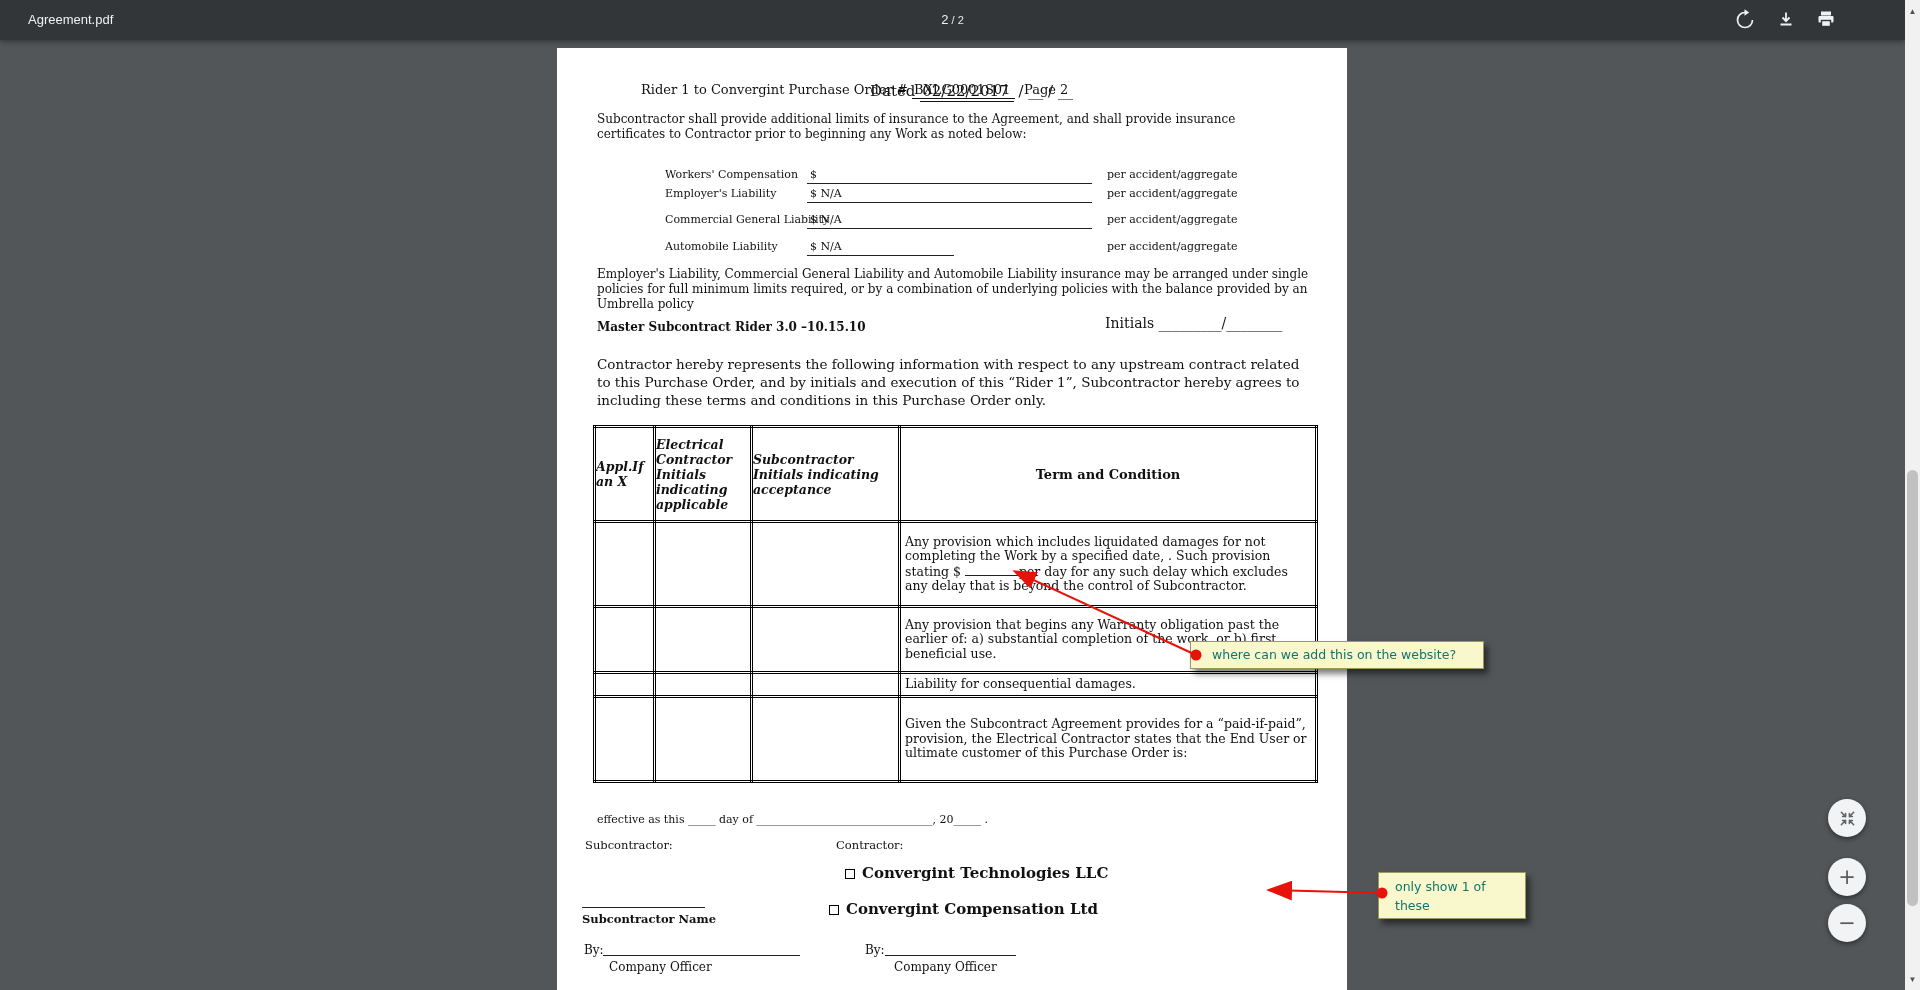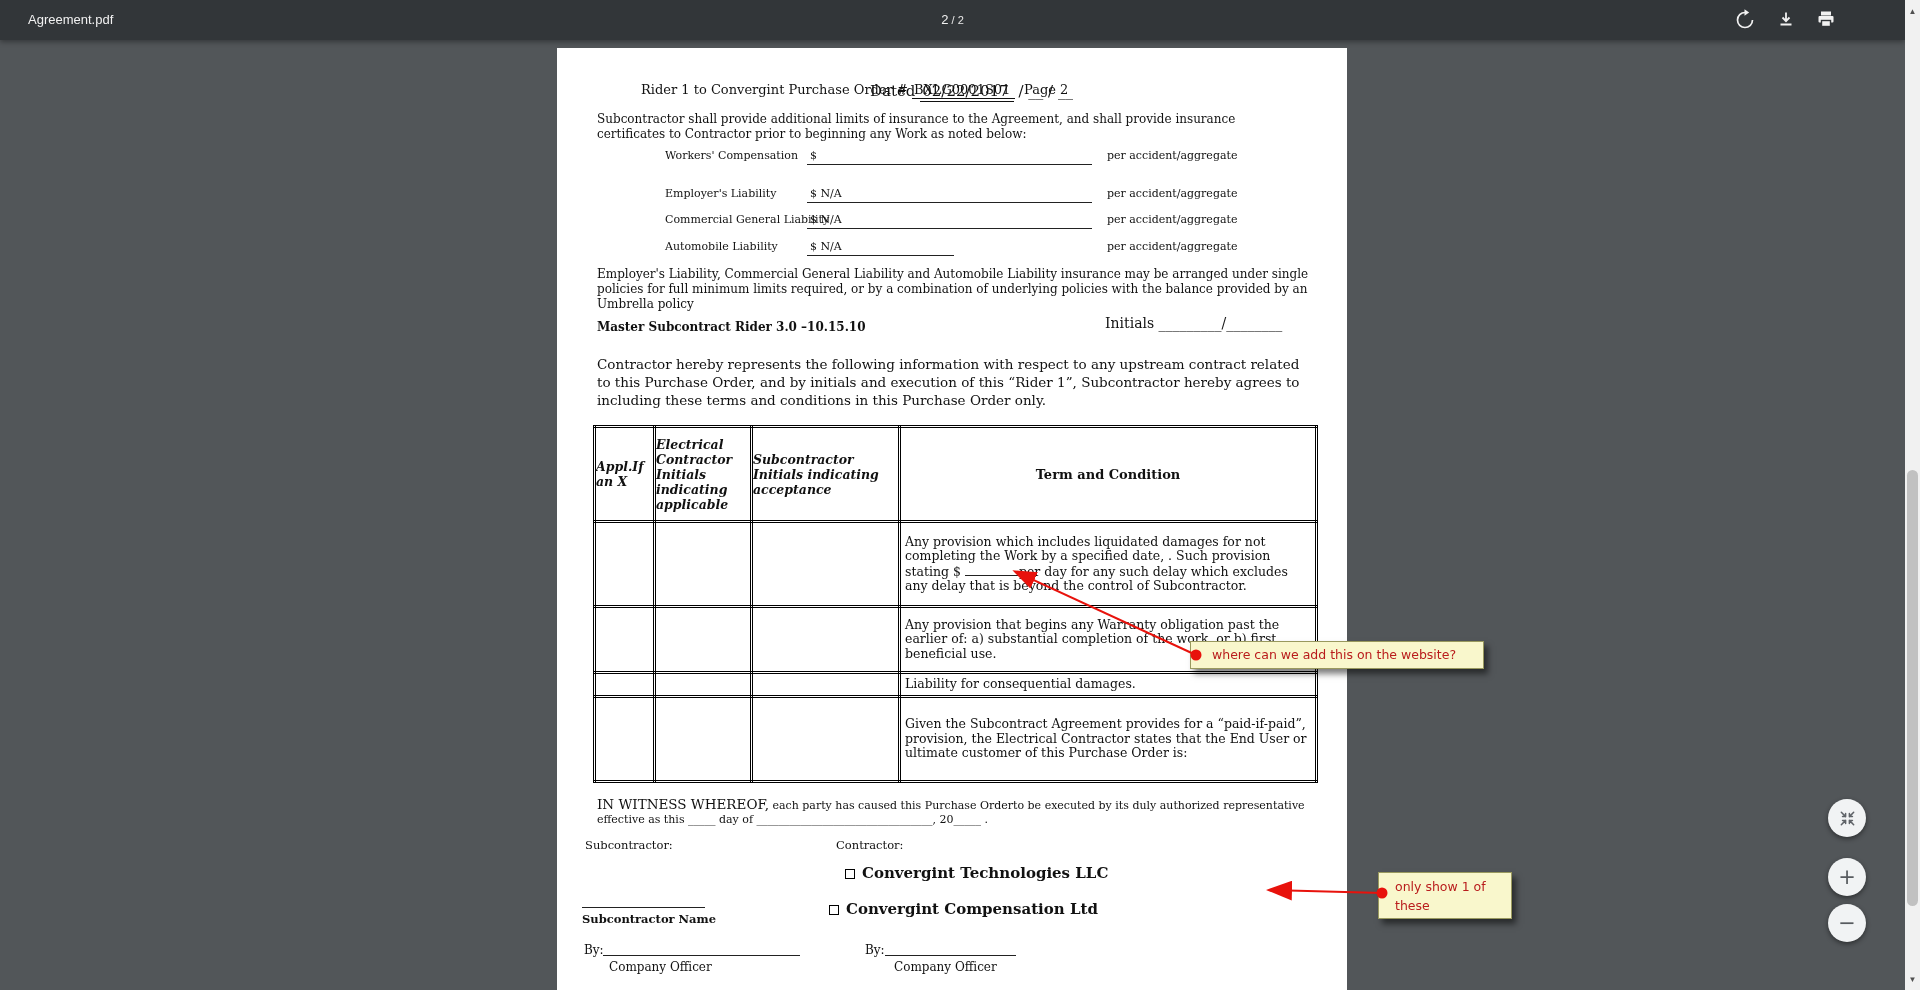--- a/index.html
+++ b/index.html
@@ -51,24 +51,24 @@
   td.hdr-term { font-weight:bold; font-style:normal; font-size:13px; text-align:center; }
   td.term { font-size:12.5px; line-height:14.5px; vertical-align:top; padding:1px 3px 1px 4px;
             font-style:normal; text-align:left; }
 
   .bolditalic { font-weight:bold; }
   .cb { display:inline-block; width:10px; height:10px; border:1px solid #000; margin-right:7px;
         vertical-align:-1px; }
 
   
   .note { position:absolute; background:#f9f7cc; border:1px solid #99995e;
-          box-shadow:4px 5px 6px rgba(0,0,0,.5); z-index:6; color:#b91c1c;
+          box-shadow:4px 5px 6px rgba(0,0,0,.5); z-index:6; color:#0f766e;
           font-family:"DejaVu Sans",sans-serif; font-size:12.5px; cursor:pointer; }
   .note1 { left:1190px; top:641px; width:294px; height:28px; line-height:26px; padding-left:21px; }
-  .note2 { left:1378px; top:872px; width:134px; height:47px; line-height:19px; padding:4px 4px 4px 16px; }
+  .note2 { left:1378px; top:872px; width:148px; height:47px; line-height:19px; padding:4px 4px 4px 16px; }
 
   .overlay { position:absolute; left:0; top:0; z-index:7; pointer-events:none; }
 </style>
 </head>
 <body>
 
 <div class="toolbar">
   <div class="tb-title">Agreement.pdf</div>
   <div class="tb-pages">
     <span>2</span><span class="sep"> / </span><span class="sep">2</span>
@@ -119,21 +119,21 @@
   <div class="abs" style="left:36px; top:34px; font-size:13px;margin-left:48px;">
     <span>Rider 1 to Convergint Purchase Order # </span><span class="u">BXLG0001S01</span>
   </div>
   <div class="abs" style="left:313px; top:34px; font-size:15px;">
     <span>Dated </span><span class="u">02/22/2017</span><span> /  __ /  __</span>
   </div>
   <div class="abs" style="left:467px; top:34px; font-size:13px;">Page 2</div>
 
   <div class="abs small" style="left:40px; top:64px; width:700px; font-size:12px; line-height:15px;">Subcontractor shall provide additional limits of insurance to the Agreement, and shall provide insurance certificates to Contractor prior to beginning any Work as noted below:</div>
 
-  <div class="abs" style="left:0; top:101px; width:830px; height:22px;">
+  <div class="abs" style="left:0; top:120px; width:830px; height:22px;">
     <span class="ins-label">Workers' Compensation</span>
     <span class="ins-val">$</span>
     <div class="hline" style="left:250px; width:285px; top:15px;"></div>
     <span class="ins-suf">per accident/aggregate</span>
   </div>
   <div class="abs" style="left:0; top:139px; width:790px; height:22px;">
     <span class="ins-label">Employer's Liability</span>
     <span class="ins-val">$ N/A</span>
     <div class="hline" style="left:250px; width:285px; top:15px;"></div>
     <span class="ins-suf">per accident/aggregate</span>
@@ -195,23 +195,20 @@
     </tr>
     <tr style="height:85px;">
       <td></td>
       <td></td>
       <td></td>
       <td class="term">Given the Subcontract Agreement provides for a “paid-if-paid”, provision, the Electrical Contractor states that the End User or ultimate customer of this Purchase Order is:</td>
     </tr>
   </tbody>
     </table>
 
-  <div class="abs" style="left:40px; top:746px; width:720px;">
-    <span style="font-size:13.5px;">IN WITNESS WHEREOF,</span><span class="small"> each party has caused this Purchase Orderto be executed by its duly authorized representative</span>
-  </div>
   <div class="abs small" style="left:40px; top:765px;">effective as this _____ day of ________________________________, 20_____ .</div>
 
   <div class="abs small" style="left:28px; top:790px; font-size:11.5px;">Subcontractor:</div>
   <div class="abs small" style="left:279px; top:790px; font-size:11.5px;">Contractor:</div>
 
   <div class="abs" style="left:288px; top:816px; font-size:15px;">
     <span class="cb"></span><span class="bolditalic">Convergint Technologies LLC</span>
   </div>
   <div class="abs" style="left:272px; top:852px; font-size:15px;">
     <span class="cb"></span><span class="bolditalic">Convergint Compensation Ltd</span>

